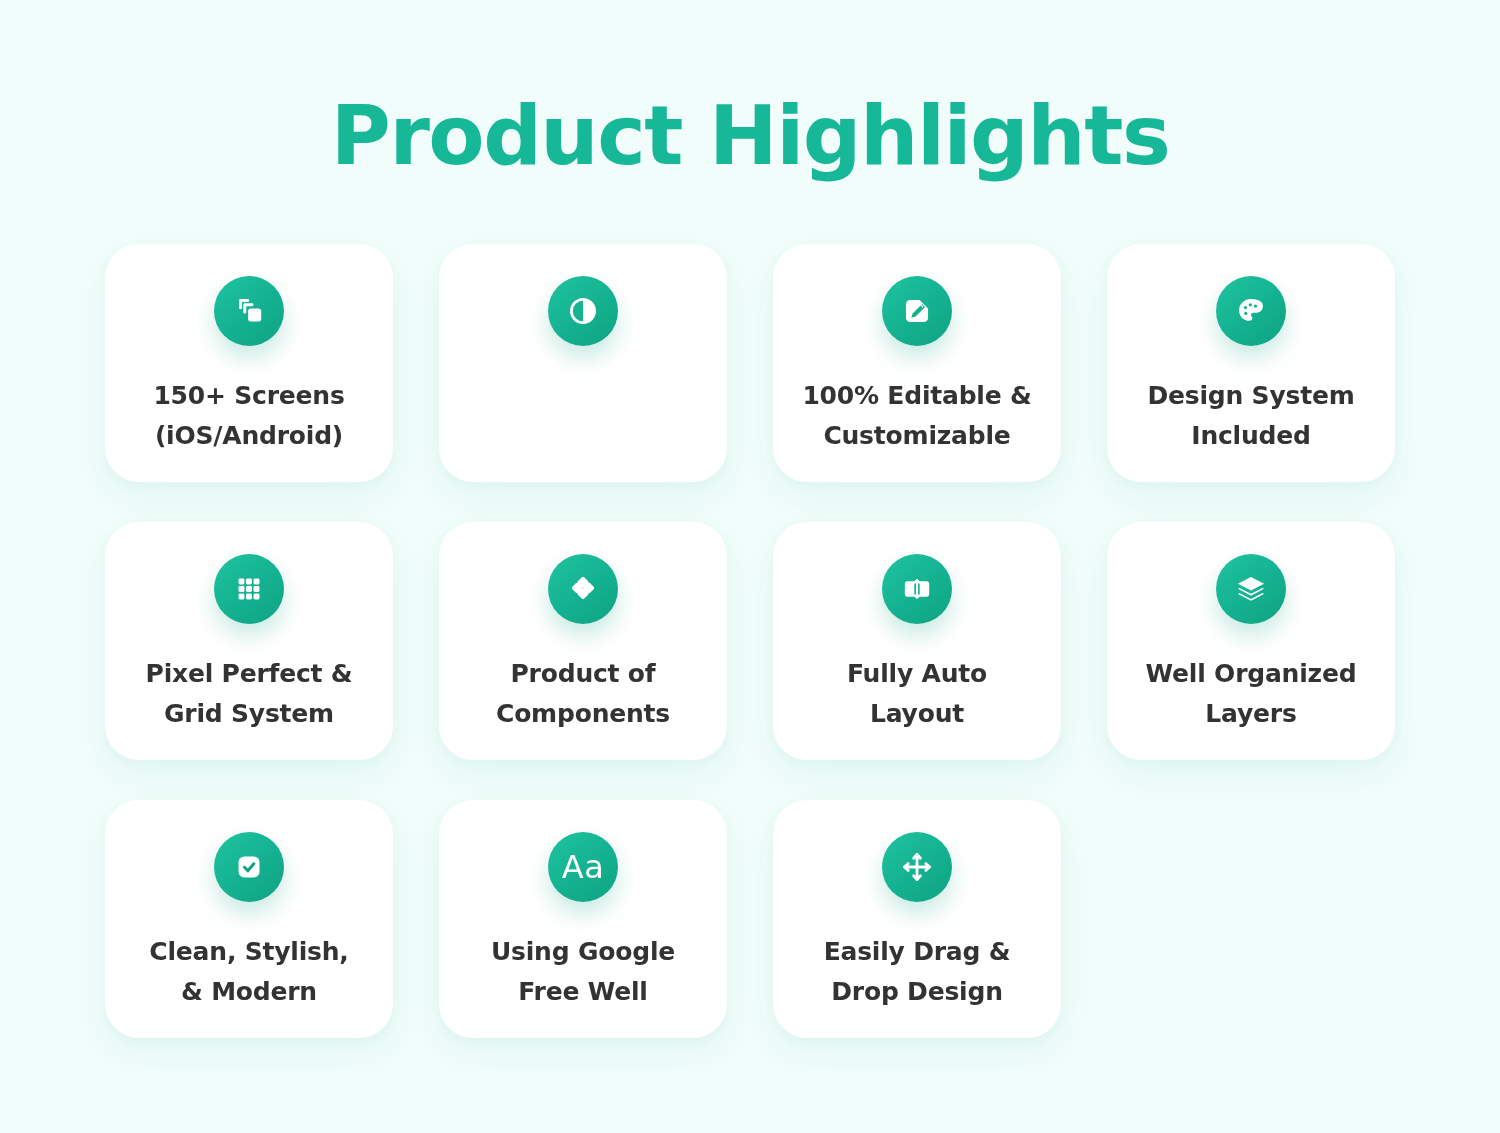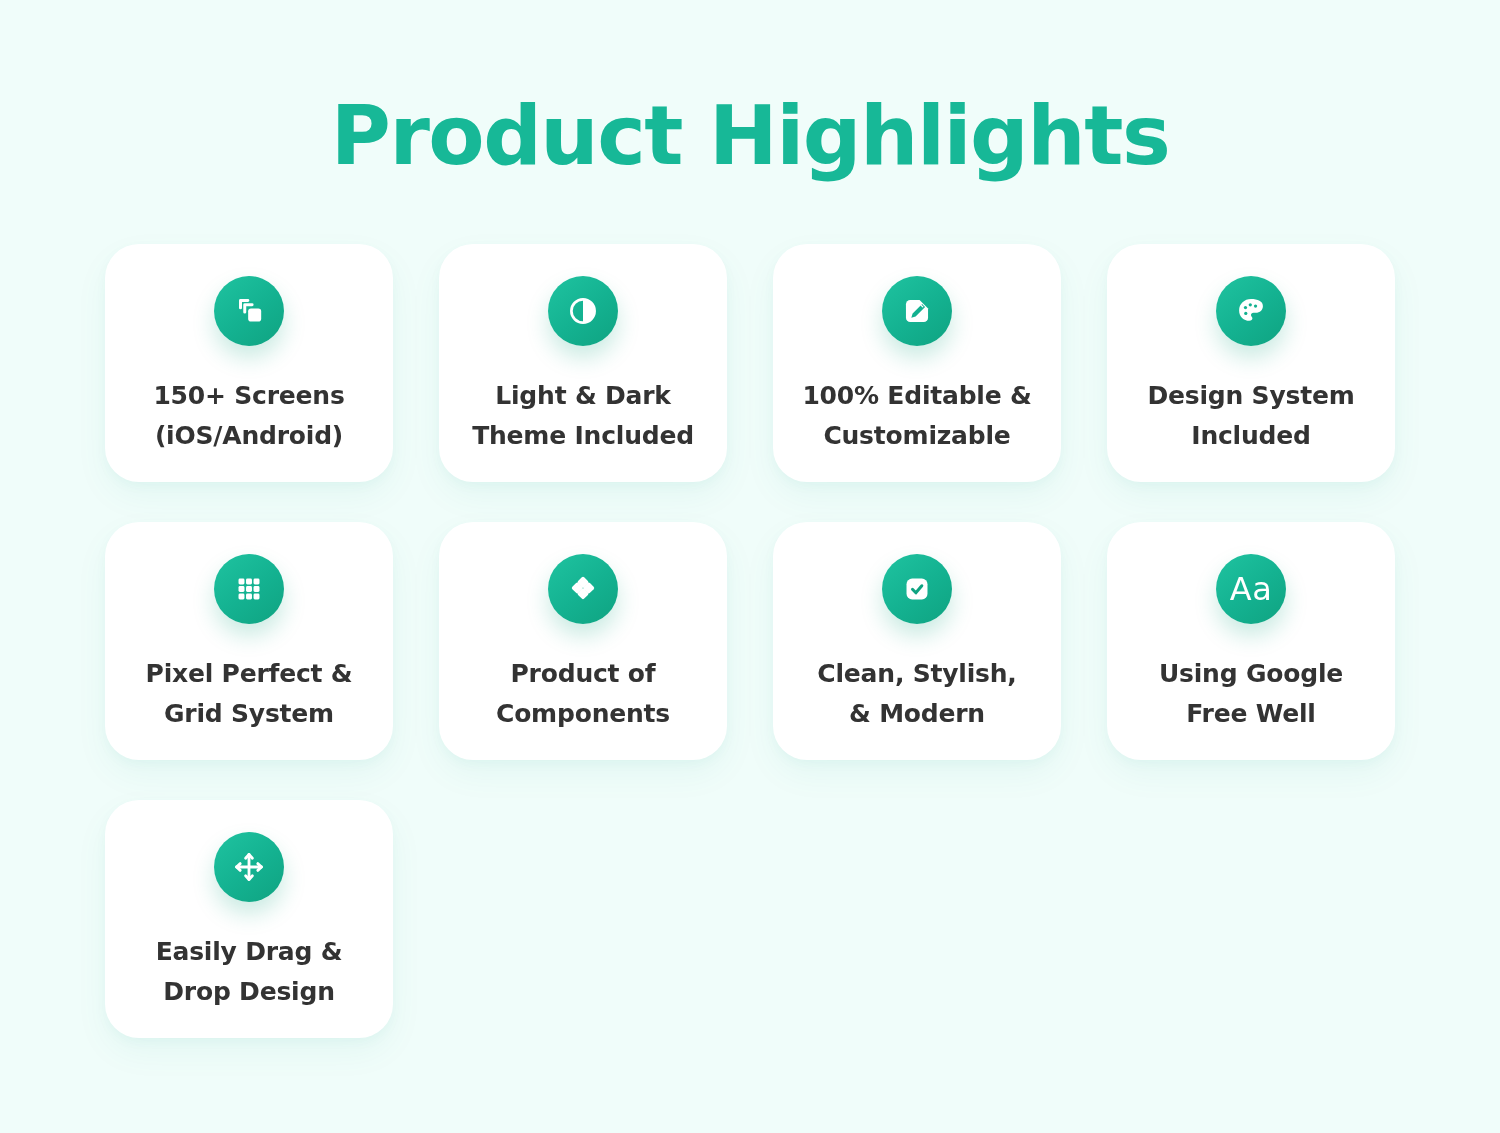--- a/index.html
+++ b/index.html
@@ -118,22 +118,20 @@
 (iOS/Android)</div>
     </div>
 
     <div class="card">
       <div class="icon-circle">
         <svg viewBox="0 0 24 24" fill="none" xmlns="http://www.w3.org/2000/svg">
           <circle cx="12" cy="12" r="8.2" stroke="#fff" stroke-width="1.9"></circle>
           <path d="M12 3.8a8.2 8.2 0 0 1 0 16.4V3.8z" fill="#fff"></path>
         </svg>
       </div>
-      <div class="card-label">Light &amp; Dark
-Theme Included</div>
     </div>
 
     <div class="card">
       <div class="icon-circle">
         <svg viewBox="0 0 24 24" fill="none" xmlns="http://www.w3.org/2000/svg">
           <path d="M4.2 7.2a3 3 0 0 1 3-3h6.6L19.8 10.2v6.6a3 3 0 0 1-3 3H7.2a3 3 0 0 1-3-3V7.2z" fill="#fff"></path>
           <path d="M15.6 7.1 8.9 13.8l-.9 3 3-.9 6.7-6.7-1.1-1.1-1-1z" fill="#13b190"></path>
           <path d="m14.9 7.9 1.2 1.2" stroke="#fff" stroke-width="0.9" stroke-linecap="round"></path>
         </svg>
       </div>
@@ -179,21 +177,45 @@
           <rect x="12" y="2.9" width="6.1" height="6.1" rx="1.2" transform="rotate(45 12 2.9)" fill="#fff"></rect>
           <rect x="12" y="11.0" width="6.1" height="6.1" rx="1.2" transform="rotate(45 12 11.0)" fill="#fff"></rect>
           <rect x="7.95" y="6.95" width="6.1" height="6.1" rx="1.2" transform="rotate(45 7.95 6.95)" fill="#fff"></rect>
           <rect x="16.05" y="6.95" width="6.1" height="6.1" rx="1.2" transform="rotate(45 16.05 6.95)" fill="#fff"></rect>
         </svg>
       </div>
       <div class="card-label">Product of
 Components</div>
     </div>
 
-
+    <div class="card">
+      <div class="icon-circle">
+        <svg viewBox="0 0 24 24" fill="none" xmlns="http://www.w3.org/2000/svg">
+          <rect x="3.4" y="6.6" width="17.2" height="10.8" rx="1.8" fill="#fff"></rect>
+          <rect x="10.1" y="4.6" width="3.8" height="14.8" rx="1.1" fill="#13b190"></rect>
+          <path d="M12 6.0v12" stroke="#fff" stroke-width="1.5" stroke-linecap="round"></path>
+          <path d="m10.3 7.5 1.7-1.7 1.7 1.7" stroke="#fff" stroke-width="1.5" stroke-linecap="round" stroke-linejoin="round"></path>
+          <path d="m10.3 16.5 1.7 1.7 1.7-1.7" stroke="#fff" stroke-width="1.5" stroke-linecap="round" stroke-linejoin="round"></path>
+        </svg>
+      </div>
+      <div class="card-label">Fully Auto
+Layout</div>
+    </div>
+
+    <div class="card">
+      <div class="icon-circle">
+        <svg viewBox="0 0 24 24" fill="none" xmlns="http://www.w3.org/2000/svg">
+          <path d="M12 3.6 21.2 8.3 12 13 2.8 8.3 12 3.6z" fill="#fff"></path>
+          <path d="M3.9 11.3 12 15.4l8.1-4.1 1.1.6L12 16.7 2.8 11.9l1.1-.6z" fill="#fff"></path>
+          <path d="M3.9 14.9 12 19.0l8.1-4.1 1.1.6L12 20.3 2.8 15.5l1.1-.6z" fill="#fff"></path>
+        </svg>
+      </div>
+      <div class="card-label">Well Organized
+Layers</div>
+    </div>
 
     <div class="card">
       <div class="icon-circle">
         <svg viewBox="0 0 24 24" fill="none" xmlns="http://www.w3.org/2000/svg">
           <rect x="4.6" y="4.6" width="14.8" height="14.8" rx="4" fill="#fff"></rect>
           <path d="m8.8 12.2 2.4 2.5 4.2-5" stroke="#0fa381" stroke-width="2.1" stroke-linecap="round" stroke-linejoin="round"></path>
         </svg>
       </div>
       <div class="card-label">Clean, Stylish,
 &amp; Modern</div>

